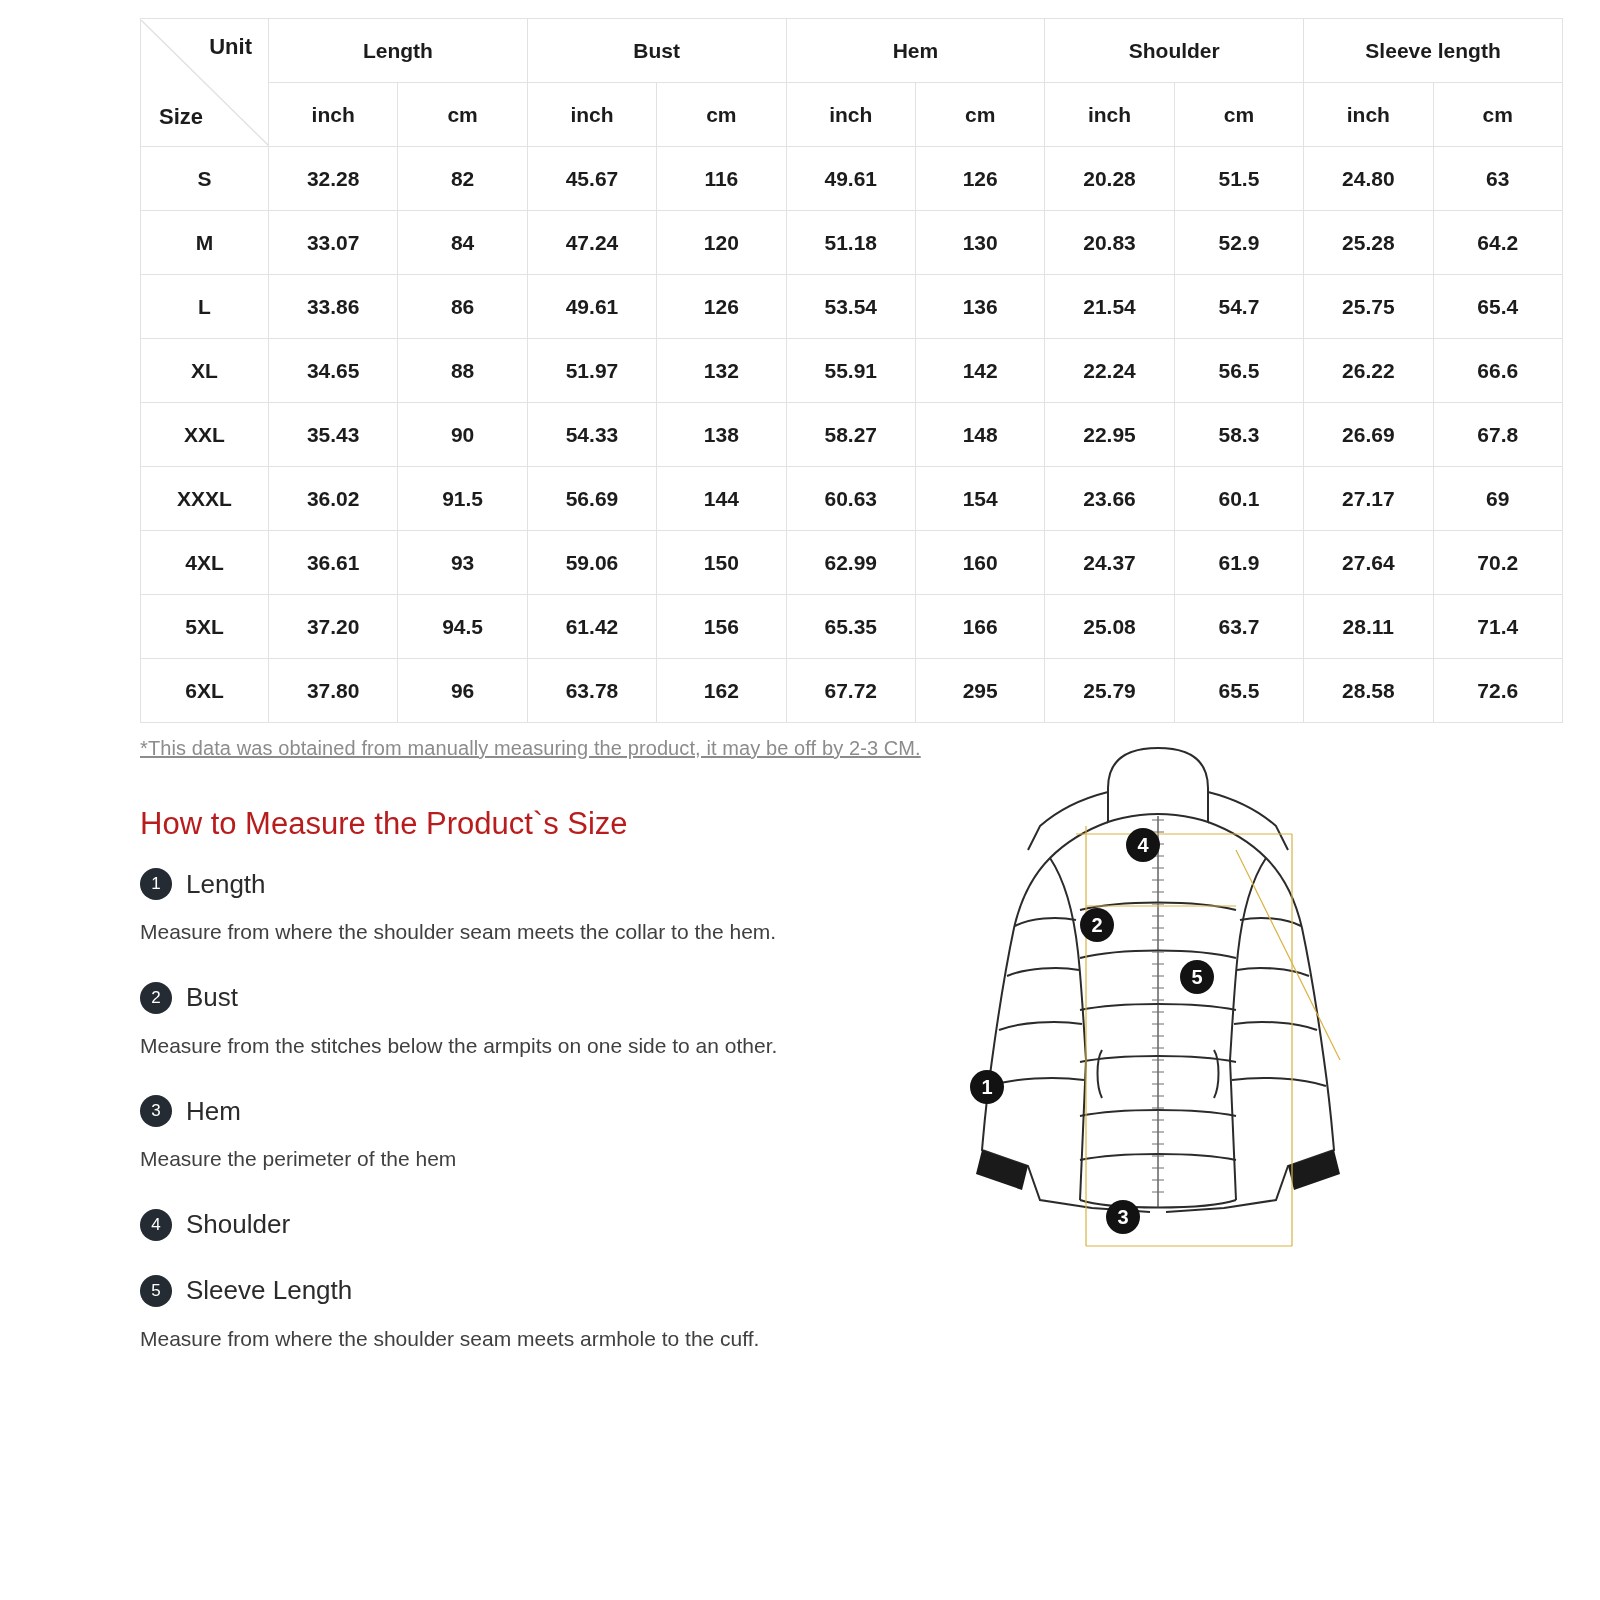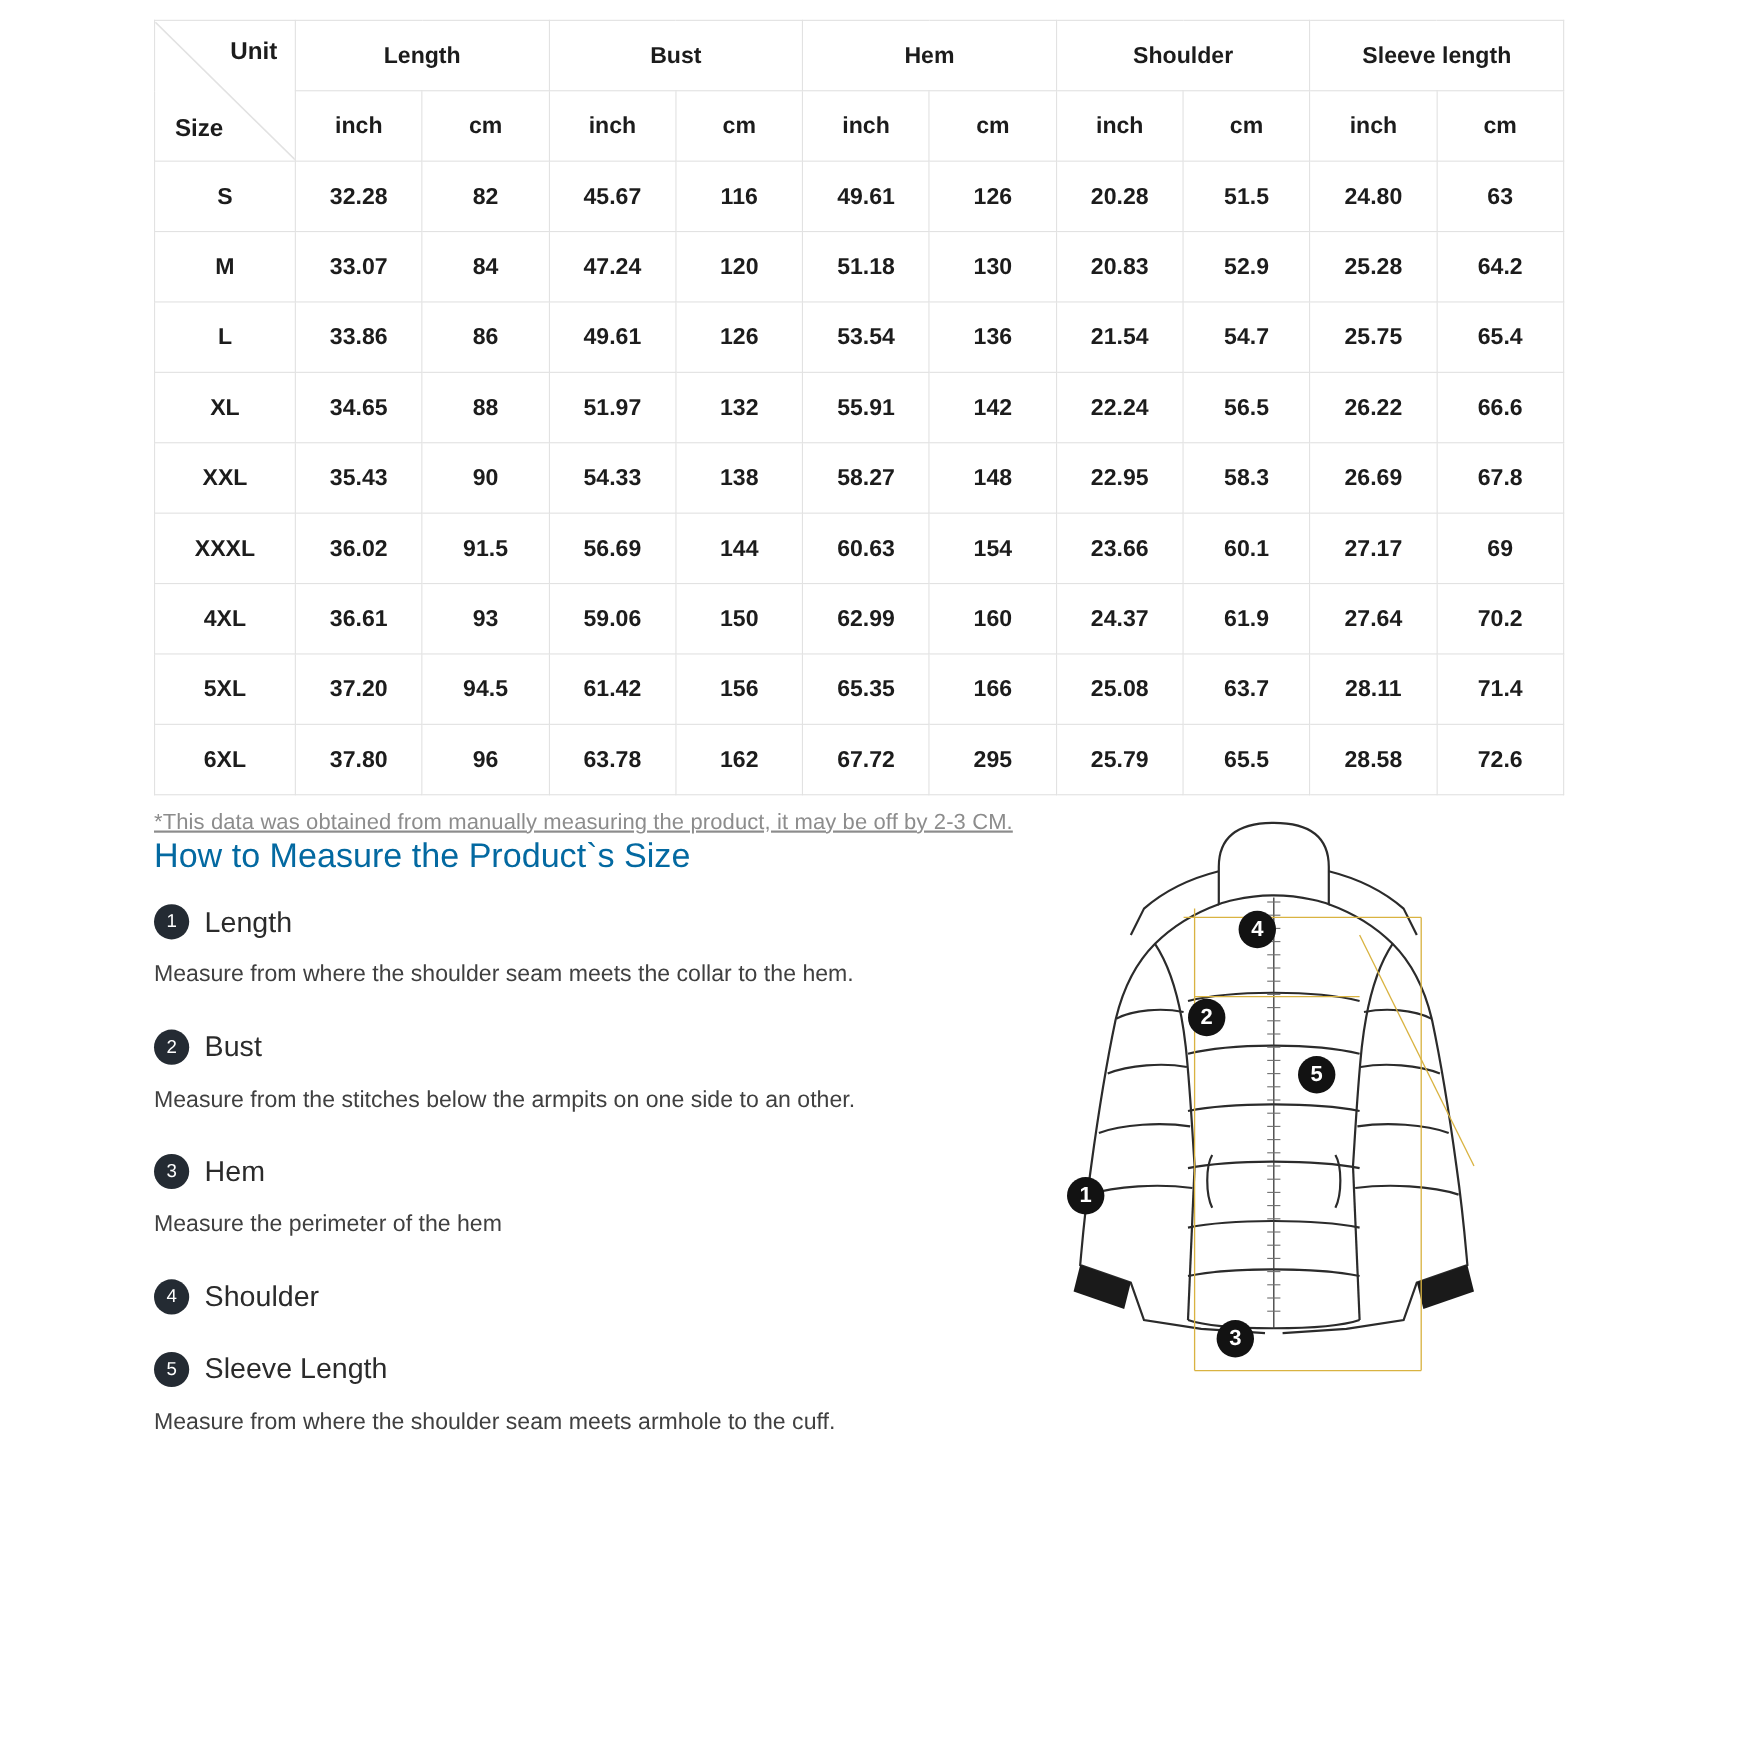--- a/index.html
+++ b/index.html
@@ -18,21 +18,21 @@
   .page {
     width: 1600px;
     height: 1600px;
     position: relative;
     padding: 18px 180px 0 140px;
   }
 
   
   table.size-table {
     border-collapse: collapse;
-    width: 1282px;
+    width: 1423px;
     table-layout: fixed;
   }
   table.size-table td, table.size-table th {
     border: 1px solid #e2e2e2;
     text-align: center;
     font-weight: bold;
     font-size: 21px;
     color: #1c1c1c;
     padding: 0;
     height: 64px;
@@ -85,22 +85,23 @@
   .note {
     margin-top: 14px;
     font-size: 20px;
     color: #8c8c8c;
     letter-spacing: 0.1px;
     text-decoration: underline;
   }
 
   
   .how-title {
+    margin-top: 46px;
     font-size: 31px;
-    color: #0369a1;
+    color: #b91c1c;
     font-weight: normal;
   }
   .measure-col {
     width: 720px;
     margin-top: 26px;
   }
   .m-head {
     display: flex;
     align-items: center;
     gap: 14px;

